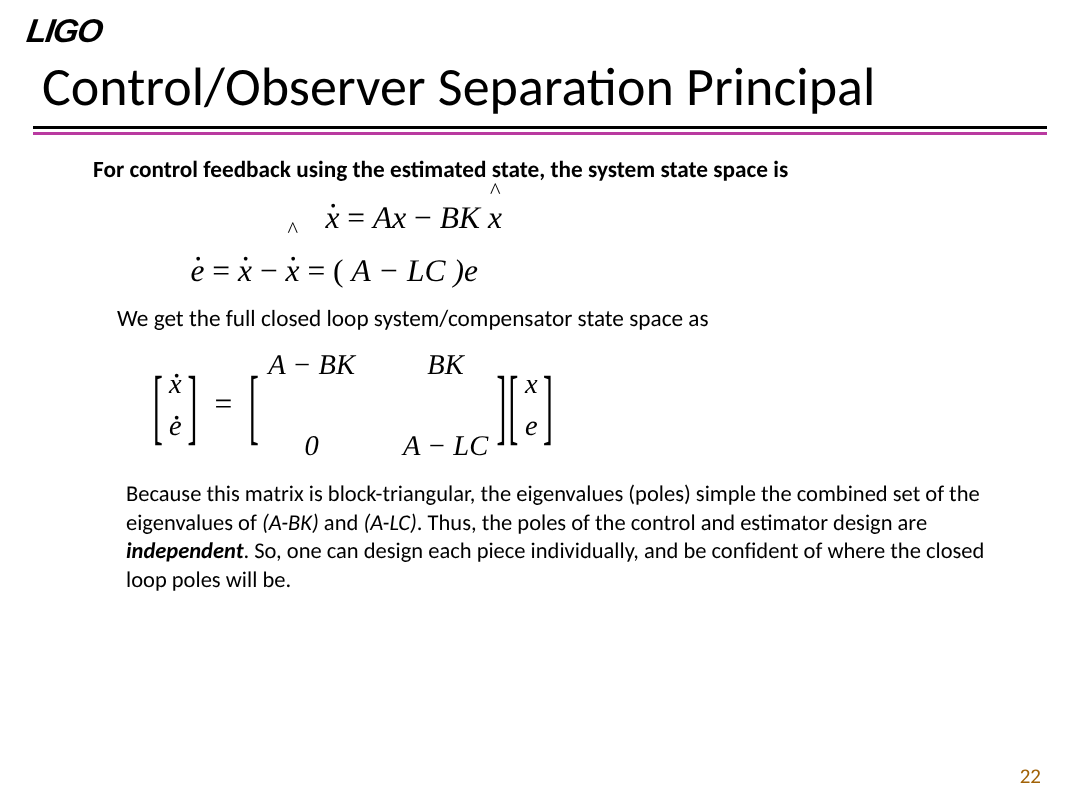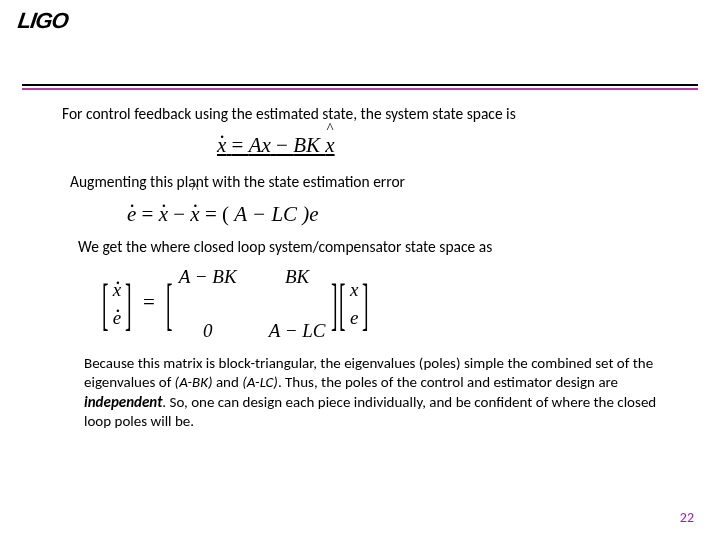--- a/index.html
+++ b/index.html
@@ -5,83 +5,83 @@
   * { margin: 0; padding: 0; box-sizing: border-box; }
   html, body { width: 720px; height: 540px; background: #fff; font-family: Calibri, "Segoe UI", sans-serif; color: #000; overflow: hidden; }
   .slide { position: relative; width: 720px; height: 540px; padding: 0; }
   .logo { position: absolute; top: 8px; left: 18px; font-family: Arial, sans-serif; font-weight: 700; font-style: italic; font-size: 22px; letter-spacing: -1px; }
   .logo .wave { display:inline-block; transform: skewX(-8deg);}
   .title { position: absolute; top: 36px; left: 28px; font-size: 36px; font-weight: 400; }
   .rule { position: absolute; top: 84px; left: 22px; width: 676px; height: 0; border-top: 2px solid #000; }
   .rule2 { position: absolute; top: 88px; left: 22px; width: 676px; height: 0; border-top: 2px solid #b93aa0; }
   .body { position: absolute; top: 104px; left: 62px; right: 46px; }
   .para { font-size: 15.5px; line-height: 1.25; margin-bottom: 6px; }
-  .para.p1 { margin-left: 0; }
+  .para.p1 { margin-left: 0; font-weight: bold; }
   .para.p2 { margin-left: 8px; margin-top: 14px; }
   .para.p3 { margin-left: 16px; margin-top: 10px; }
   .para.p4 { margin-left: 22px; margin-top: 12px; font-size: 15px; line-height: 1.28; }
   .eq { font-family: "Cambria Math", "Times New Roman", serif; font-size: 21px; margin: 10px 0 10px 110px; }
-  .eq.center1 { margin-left: 155px; text-decoration: underline; }
+  .eq.center1 { margin-left: 155px; }
   .eq.center2 { margin-left: 65px; }
   .eq.center3 { margin-left: 42px; }
   .eq .dot { position: relative; }
   .eq .dot::before { content: "."; position: absolute; top: -14px; left: 3px; font-size: 21px; }
   .eq .hat { position: relative; }
   .eq .hat::before { content: "^"; position: absolute; top: -13px; left: 1px; font-size: 15px; }
   .eq .dhat { position: relative; }
   .eq .dhat::before { content: "."; position: absolute; top: -14px; left: 3px; font-size: 21px; }
   .eq .dhat::after { content: "^"; position: absolute; top: -22px; left: 1px; font-size: 15px; }
   .matrix { display:inline-flex; align-items:center; vertical-align:middle; }
   .br { font-family: "Times New Roman", serif; font-size: 56px; line-height: 44px; font-weight: 100; transform: scaleX(0.35); display:inline-block; margin: 0 -8px;}
   .col { display:inline-flex; flex-direction:column; align-items:center; gap: 6px; padding: 0 6px; font-size: 19px;}
   .mat2 { display:inline-grid; grid-template-columns: auto auto; column-gap: 36px; row-gap: 8px; padding: 0 8px; font-size: 19px; align-items:center; text-align:center;gap:32px;}
   .eqsign { font-size: 21px; padding: 0 8px; }
-  .pageno { position: absolute; bottom: 14px; right: 26px; font-size: 14px; color: #a21caf; }
+  .pageno { position: absolute; bottom: 14px; right: 26px; font-size: 14px; color: #a16207; }
   .ital { font-style: italic; }
   .b { font-weight: 700; font-style: italic; }
 </style>
 </head>
 <body>
 
 <div class="slide">
 
   <div class="logo">
     <span class="wave">LIGO</span>
   </div>
 
+  <div class="title">Control/Observer Separation Principal</div>
   <div class="rule"></div>
   <div class="rule2"></div>
 
   <div class="body">
 
     <div class="para p1">For control feedback using the estimated state, the system state space is</div>
 
     <div class="eq center1">
       <span class="ital dot">x</span>
       <span> = </span>
       <span class="ital">Ax</span>
       <span> − </span>
       <span class="ital">BK</span>
       <span class="ital hat">x</span>
     </div>
 
-    <div class="para p2">Augmenting this plant with the state estimation error</div>
 
     <div class="eq center2">
       <span class="ital dot">e</span>
       <span> = </span>
       <span class="ital dot">x</span>
       <span> − </span>
       <span class="ital dhat">x</span>
       <span> = (</span>
       <span class="ital">A − LC</span>
       <span class="ital">)e</span>
     </div>
 
-    <div class="para p3">We get the where closed loop system/compensator state space as</div>
+    <div class="para p3">We get the full closed loop system/compensator state space as</div>
 
     <div class="eq center3">
       <span class="matrix">
         <span class="br">[</span>
         <span class="col">
           <span class="ital dot">x</span>
           <span class="ital dot">e</span>
         </span>
         <span class="br">]</span>
       </span>

